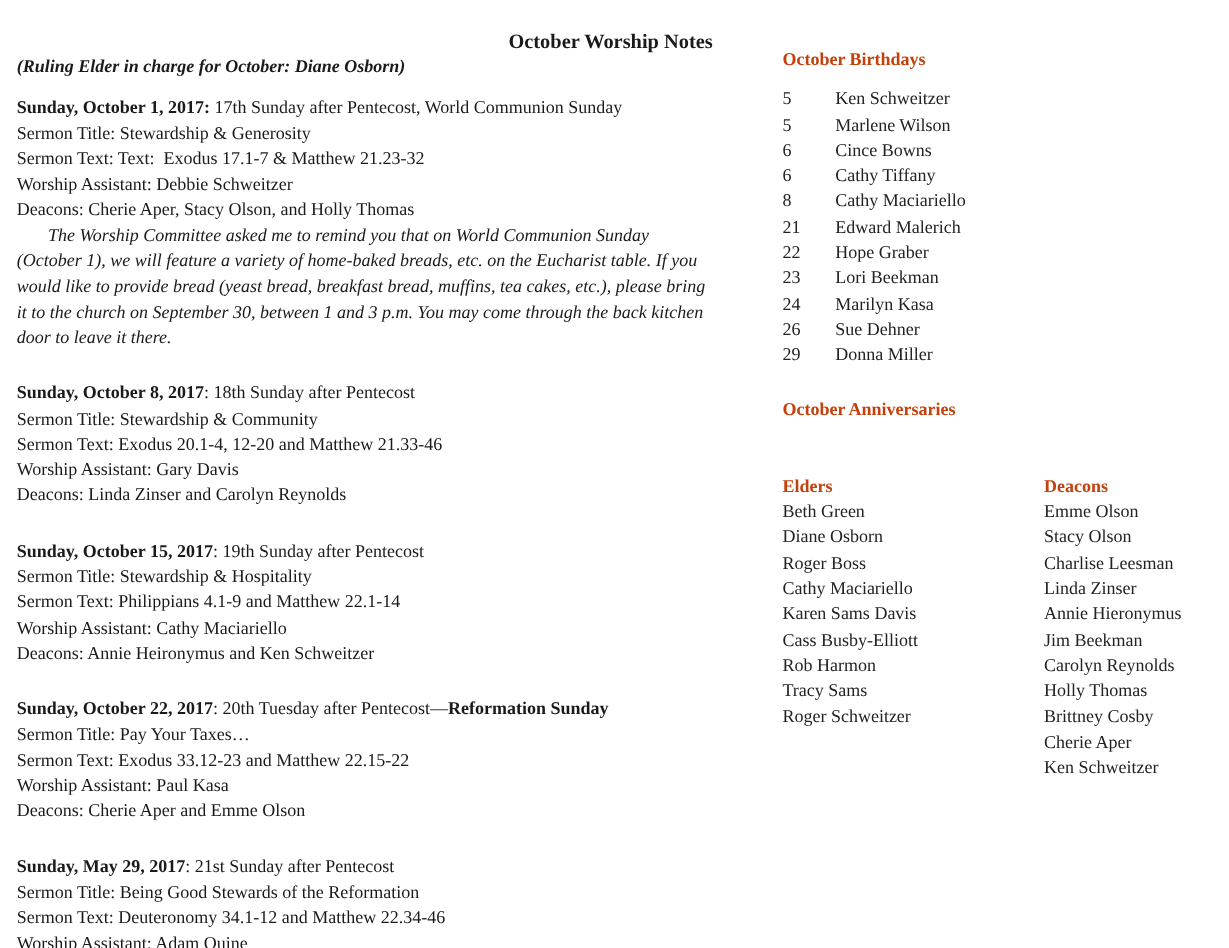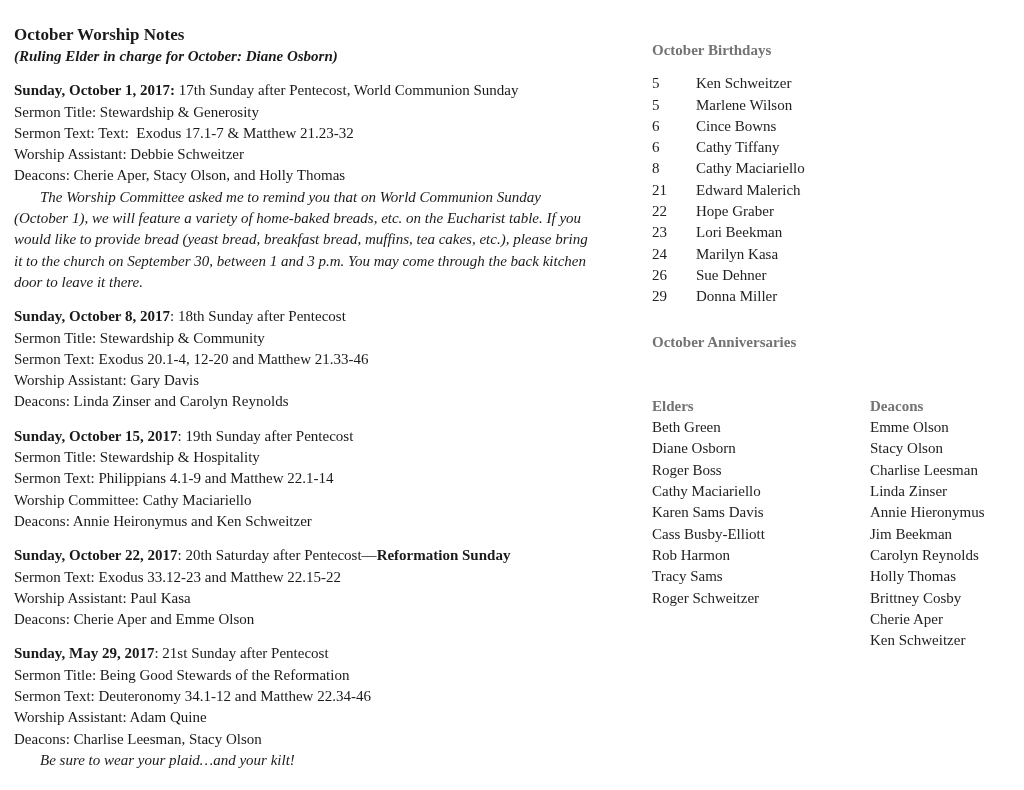--- a/index.html
+++ b/index.html
@@ -13,48 +13,48 @@
   .left-col {
     position: absolute;
     left: 14px; top: 24px;
     width: 580px;
     font-size: 15px;
     line-height: 21.3px;
   }
   .page-title {
     font-size: 17px;
     font-weight: bold;
-    text-align: left;
+    text-align: right;
     line-height: 22px;
   }
   .subtitle {
     font-weight: bold;
     font-style: italic;
   }
-  .service { margin-top: 13px; }
+  .service { margin-top: 25px; }
   .service:first-of-type { margin-top: 13px; }
   .svc-header { white-space: normal; }
   .svc-header b { font-weight: bold; }
   .svc-line { white-space: pre-wrap; }
   .svc-note {
     font-style: italic;
     text-indent: 26px;
     white-space: normal;
   }
   .right-col {
     position: absolute;
     left: 652px; top: 40px;
     width: 372px;
     font-size: 15px;
     line-height: 21.3px;
     color: #222222;
   }
   .col-heading {
     font-weight: bold;
-    color: #737373;
+    color: #c2410c;
     font-family: Liberation Serif, serif;
   }
   .bday-list { margin-top: 12px; }
   .row { display: flex; }
   .day-b { width: 44px; flex: 0 0 44px; }
   .day-a { width: 34px; flex: 0 0 34px; }
   .anniv-heading { margin-top: 24px; }
   .anniv-list { margin-top: 21px; }
   .boards {
     margin-top: 43px;
@@ -86,26 +86,27 @@
         <div class="svc-line">Sermon Title: Stewardship &amp; Community</div>
         <div class="svc-line">Sermon Text: Exodus 20.1-4, 12-20 and Matthew 21.33-46</div>
         <div class="svc-line">Worship Assistant: Gary Davis</div>
         <div class="svc-line">Deacons: Linda Zinser and Carolyn Reynolds</div>
       </div>
 
       <div class="service">
         <div class="svc-header"><b>Sunday, October 15, 2017</b><span>: 19th Sunday after Pentecost</span></div>
         <div class="svc-line">Sermon Title: Stewardship &amp; Hospitality</div>
         <div class="svc-line">Sermon Text: Philippians 4.1-9 and Matthew 22.1-14</div>
-        <div class="svc-line">Worship Committee: Cathy Maciariello</div>
+        <div class="svc-line">Worship Assistant: Cathy Maciariello</div>
         <div class="svc-line">Deacons: Annie Heironymus and Ken Schweitzer</div>
       </div>
 
       <div class="service">
-        <div class="svc-header"><b>Sunday, October 22, 2017</b><span>: 20th Saturday after Pentecost—</span><b>Reformation Sunday</b></div>
+        <div class="svc-header"><b>Sunday, October 22, 2017</b><span>: 20th Tuesday after Pentecost—</span><b>Reformation Sunday</b></div>
+        <div class="svc-line">Sermon Title: Pay Your Taxes…</div>
         <div class="svc-line">Sermon Text: Exodus 33.12-23 and Matthew 22.15-22</div>
         <div class="svc-line">Worship Assistant: Paul Kasa</div>
         <div class="svc-line">Deacons: Cherie Aper and Emme Olson</div>
       </div>
 
       <div class="service">
         <div class="svc-header"><b>Sunday, May 29, 2017</b><span>: 21st Sunday after Pentecost</span></div>
         <div class="svc-line">Sermon Title: Being Good Stewards of the Reformation</div>
         <div class="svc-line">Sermon Text: Deuteronomy 34.1-12 and Matthew 22.34-46</div>
         <div class="svc-line">Worship Assistant: Adam Quine</div>

